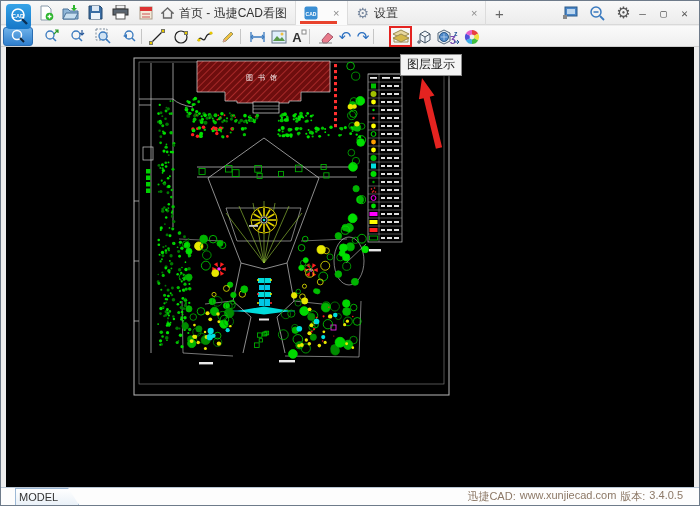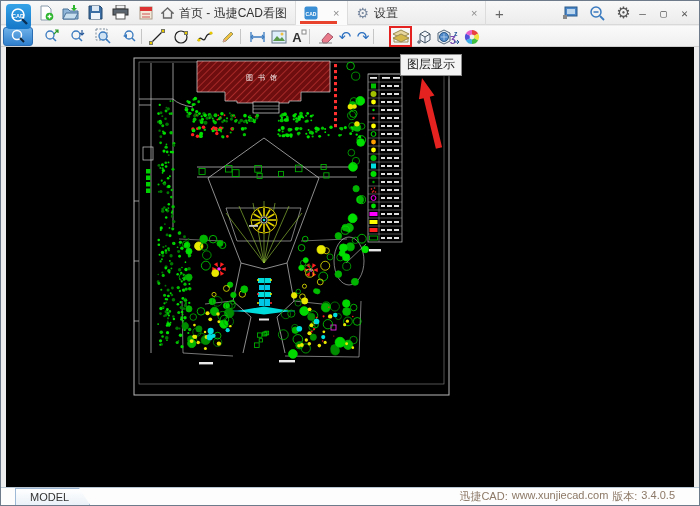--- a/index.html
+++ b/index.html
@@ -58,26 +58,26 @@
   }
   
   .canvas { position:absolute; left:5px; right:5px; top:46px; height:440px; background:#000; }
   .overlay-svg { position:absolute; left:0; top:0; width:700px; height:506px; z-index:6; pointer-events:none; }
   
   .statusbar {
     position:absolute; left:0; right:0; bottom:0; height:18px; background:#fdfdfd;
     border-top:1px solid #b9c6d4; display:flex; align-items:center; font-size:11px;
   }
   .model-tab {
-    margin-left:14px; height:17px; line-height:16px; padding:0 20px 0 14px;
+    margin-left:14px; height:17px; line-height:16px; padding:0 20px 0 3px;
     background:linear-gradient(#ffffff,#eaf1f8); border:1px solid #9db9d6; border-bottom:none;
     clip-path:polygon(0 0, calc(100% - 11px) 0, 100% 100%, 0 100%);
     color:#333; font-size:11px; cursor:pointer;
   }
-  .status-right { margin-left:auto; margin-right:24px; color:#8c7866; font-size:11px; display:flex; gap:4px;text-align:center; }
+  .status-right { margin-left:auto; margin-right:16px; color:#8c7866; font-size:11px; display:flex; gap:4px;text-align:center; }
   .status-right a { color:#8c7866; cursor:pointer; }
 </style>
 </head>
 <body>
 
 <div class="window">
 
   <div class="titlebar">
     <div class="app-logo">
       <svg width="22" height="22" viewBox="0 0 22 22">

